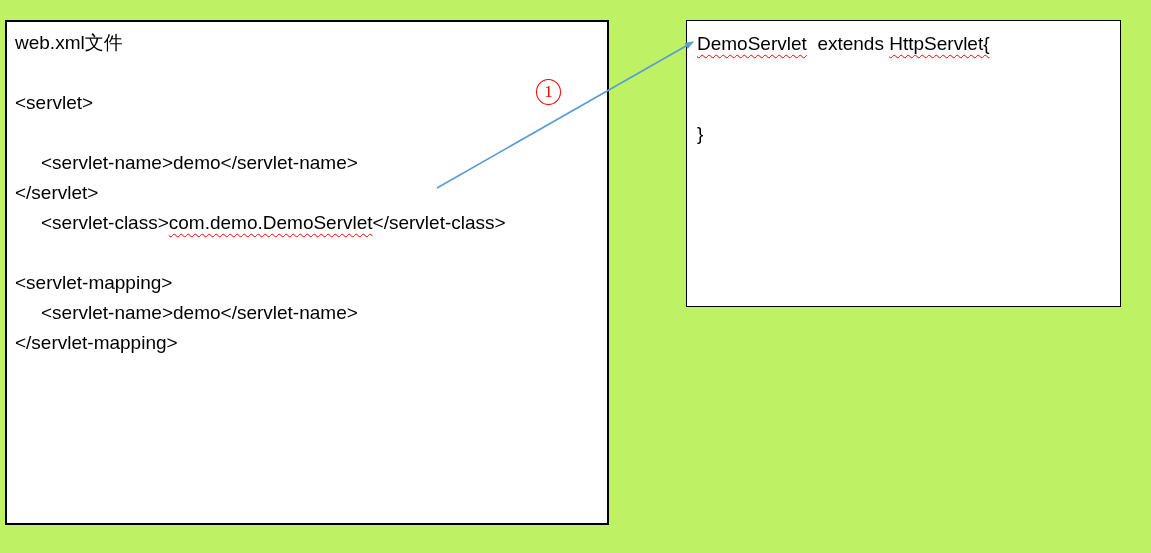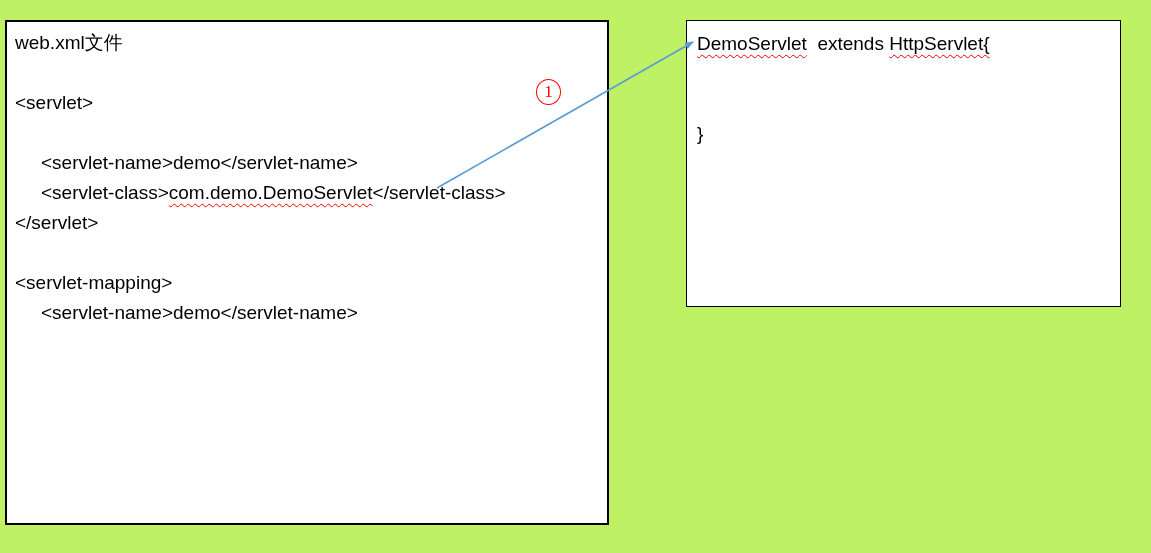--- a/index.html
+++ b/index.html
@@ -45,25 +45,26 @@
 <body>
 
 <div class="canvas">
 
   <div class="box" id="left-box">
     <div class="code-line">web.xml文件</div>
     <div class="code-line"></div>
     <div class="code-line">&lt;servlet&gt;</div>
     <div class="code-line"></div>
     <div class="code-line indent">&lt;servlet-name&gt;demo&lt;/servlet-name&gt;</div>
+    <div class="code-line">&lt;/servlet&gt;</div>
     <div class="code-line indent"><span>&lt;servlet-class&gt;</span><span class="misspelled">com.demo.DemoServlet</span><span>&lt;/servlet-class&gt;</span></div>
-    <div class="code-line">&lt;/servlet&gt;</div>
     <div class="code-line"></div>
     <div class="code-line">&lt;servlet-mapping&gt;</div>
     <div class="code-line indent">&lt;servlet-name&gt;demo&lt;/servlet-name&gt;</div>
+    <div class="code-line">&lt;/servlet-mapping&gt;</div>
   </div>
 
   <div class="box" id="right-box">
     <div class="code-line"><span class="misspelled">DemoServlet</span><span>  extends </span><span class="misspelled">HttpServlet{</span></div>
     <div class="code-line"></div>
     <div class="code-line"></div>
     <div class="code-line">}</div>
   </div>
 
   <svg id="arrow-overlay" viewBox="0 0 1151 553" xmlns="http://www.w3.org/2000/svg">

